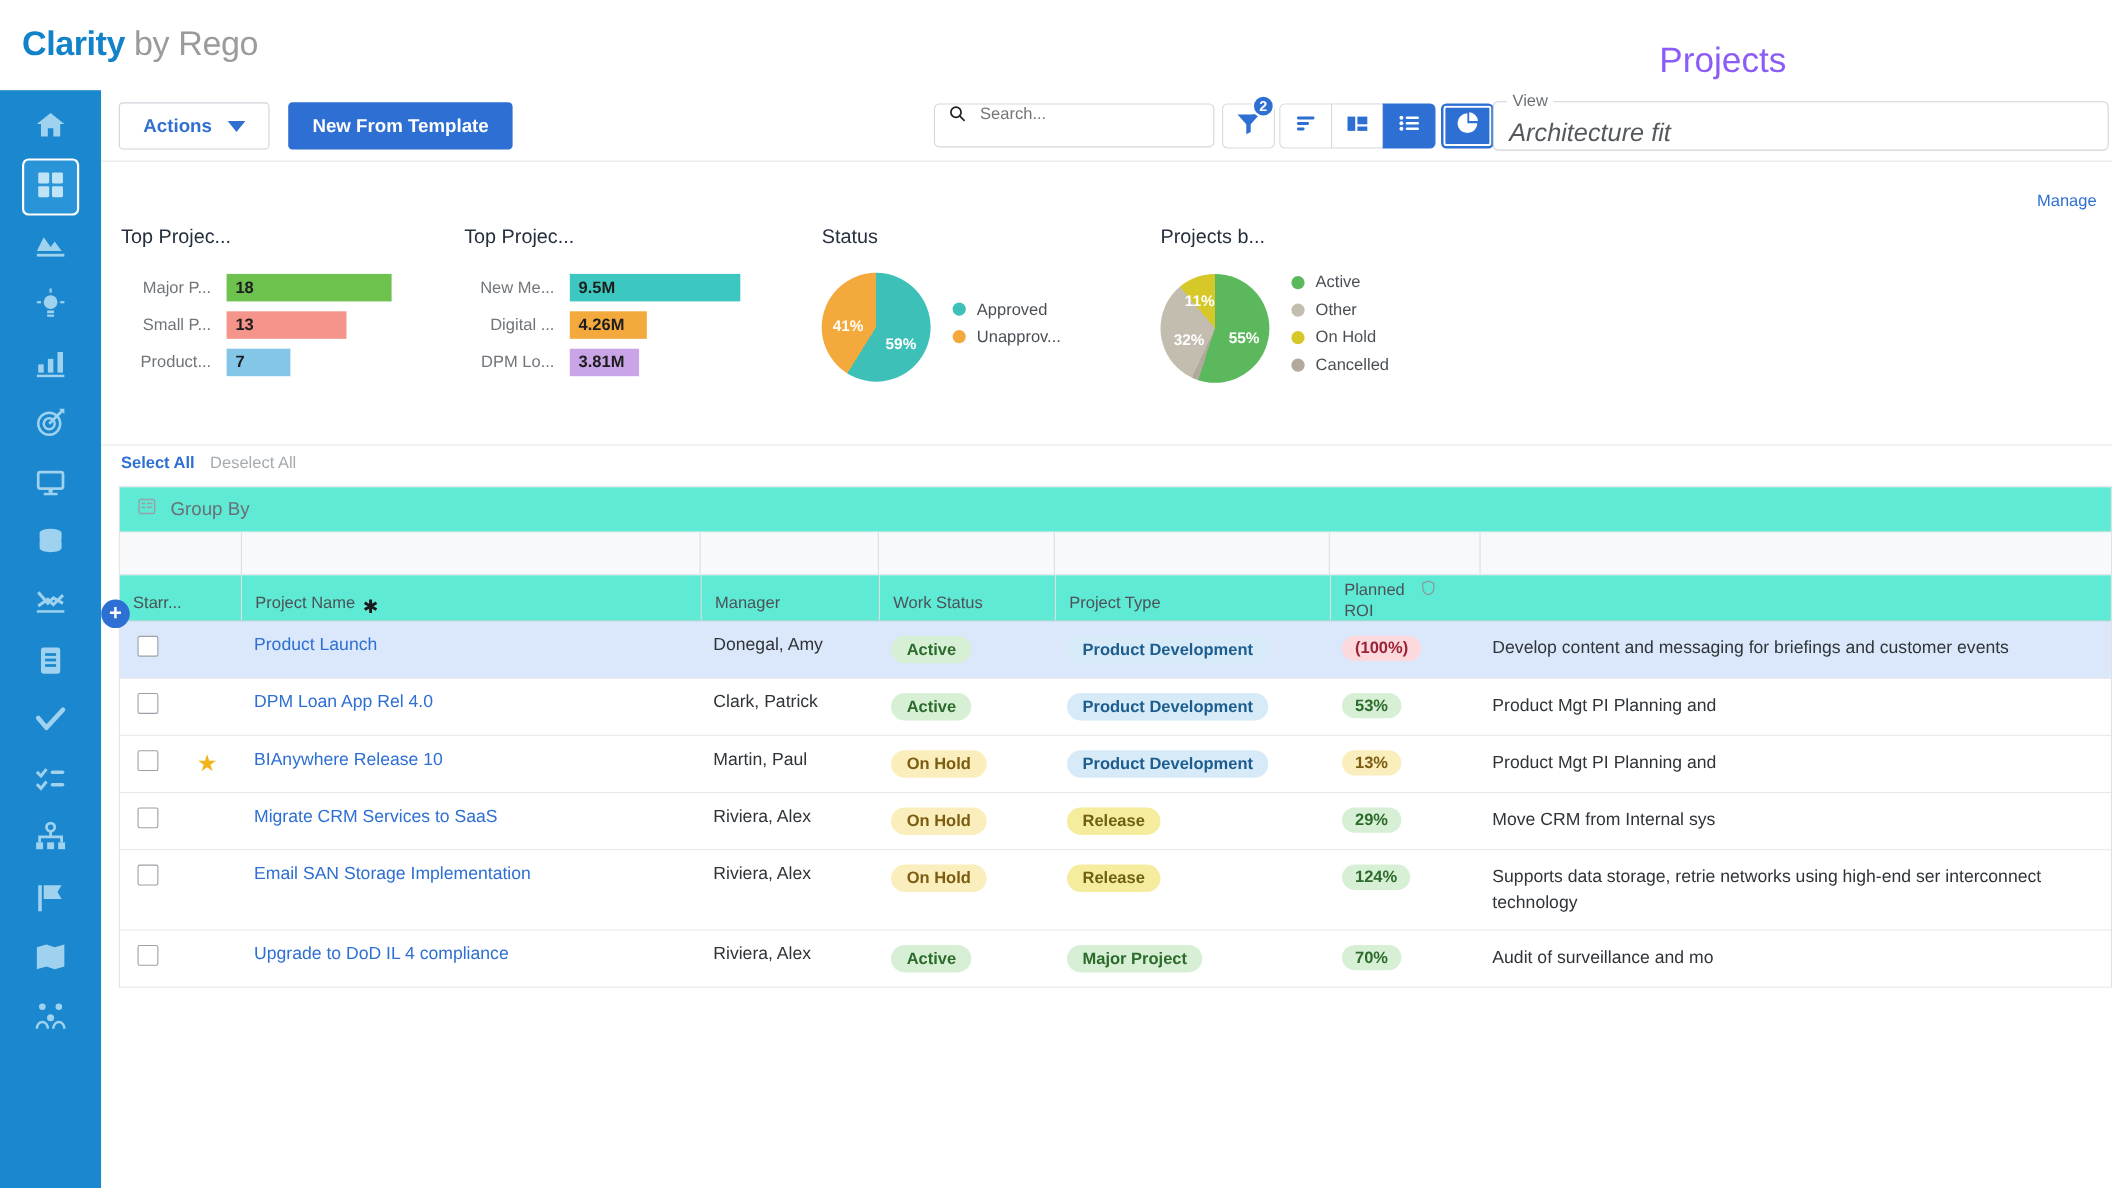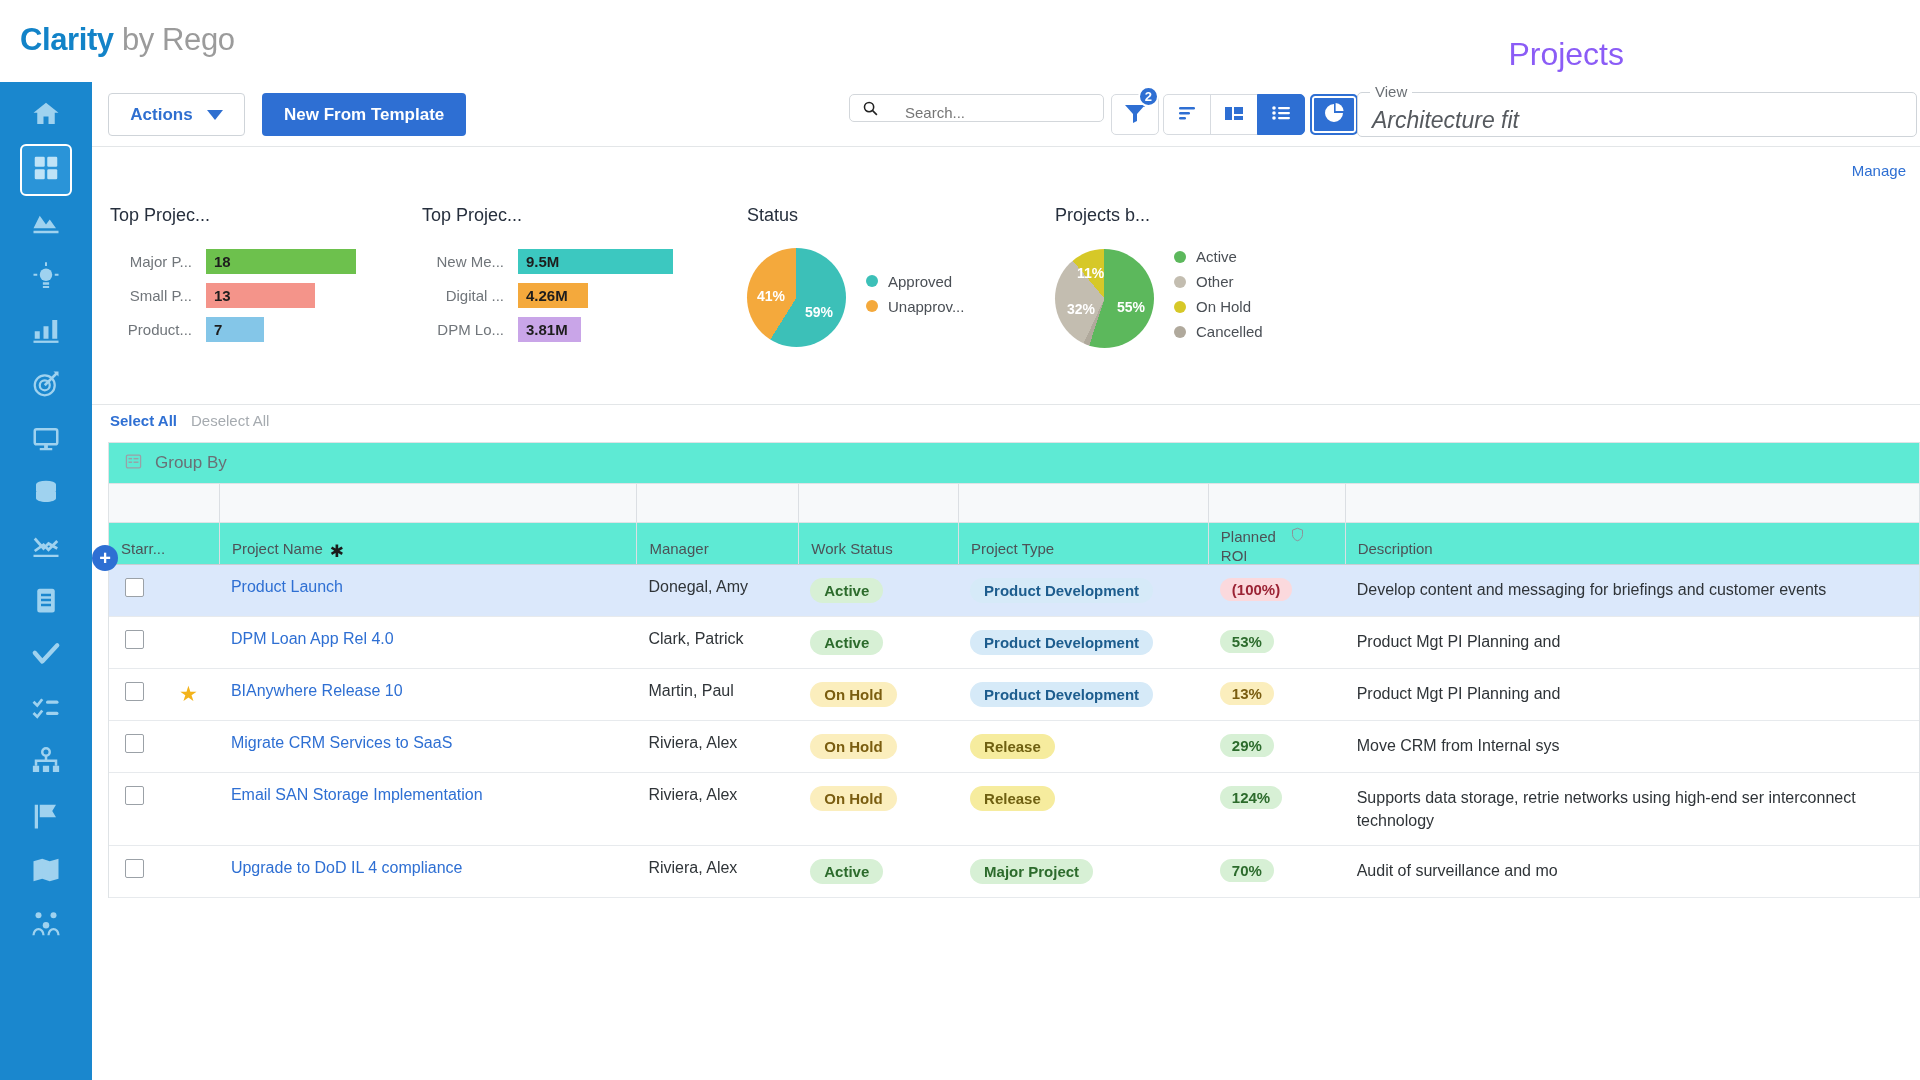--- a/index.html
+++ b/index.html
@@ -69,23 +69,23 @@
            border-right: 8px solid transparent; border-top: 10px solid #2f6fd0; }
   .btn-newtpl {
     position: absolute; left: 170px; top: 11px;
     height: 43px; padding: 0 22px;
     background: #2e6fd3; border: none; border-radius: 4px;
     color: #fff; font-size: 17px; font-weight: bold;
     display: flex; align-items: center; cursor: pointer;
   }
   .searchbox {
     position: absolute; left: 757px; top: 12px;
-    width: 255px; height: 28px;
+    width: 255px; height: 40px;
     border: 1px solid #d3d7db; border-radius: 5px; background: #fff;
-    display: flex; align-items: flex-end; padding-left: 12px; gap: 26px;
+    display: flex; align-items: flex-start; padding-left: 12px; gap: 12px;
   }
   .searchbox svg { width: 17px; height: 17px; fill: none; stroke: #222; stroke-width: 2.2; }
   .searchbox input {
     border: none; outline: none; font-size: 15px; color: #8a8f94;
     font-family: "Liberation Sans", sans-serif; width: 190px; background: transparent;
   }
   .iconbtns { position: absolute; left: 1019px; top: 12px; display: flex; }
   .ibtn {
     width: 48px; height: 41px; border: 1px solid #d7dbe0; background: #fff;
     display: flex; align-items: center; justify-content: center;
@@ -113,21 +113,21 @@
   }
   .viewlabel {
     position: absolute; left: 12px; top: -10px; background: #fff;
     padding: 0 5px; font-size: 15px; color: #6b7075;
   }
   .viewvalue {
     position: absolute; left: 14px; top: 14px;
     font-size: 23px; font-style: italic; color: #55595e;
   }
   .manage-link {
-    position: absolute; right: 14px; top: 80px;
+    position: absolute; right: 14px; top: 92px;
     color: #2e6fd3; font-size: 15px; cursor: pointer;
   }
 
   
   .widgets {
     position: absolute; top: 105px; left: 0; width: 1828px; height: 218px;
     border-bottom: 1px solid #e3e6e8;
   }
   .widget { position: absolute; top: 18px; }
   .widget-title {
@@ -547,23 +547,20 @@
       </div>
       <div class="hcell" style="width:250px;">
         <span>Project Type</span>
       </div>
       <div class="hcell" style="width:137px;align-items:flex-start;padding-top:4px;flex-direction:row;">
         <span style="line-height:19px;width:62px;">Planned ROI</span>
         <span><svg class="shield" viewBox="0 0 24 24">
               <path d="M12 2 4 5v7c0 5 3.5 8.5 8 10 4.5-1.5 8-5 8-10V5z"></path>
             </svg></span>
       </div>
-      <div class="hcell" style="width:575px;">
-        <span>Description</span>
-      </div>
     </div>
 
     <div class="row selected">
       <div class="cell cb" style="width:58px;"><span class="chk"></span></div>
       <div class="cell starcell" style="width:52px;"></div>
       <div class="cell" style="width:418px;"><span class="plink">Product Launch</span></div>
       <div class="cell" style="width:162px;">Donegal, Amy</div>
       <div class="cell" style="width:160px;"><span class="pill" style="background:#d7f0d5;color:#2c6b2c;">Active</span></div>
       <div class="cell" style="width:250px;"><span class="pill" style="background:#d6eaf8;color:#1d5d8e;">Product Development</span></div>
       <div class="cell" style="width:137px;"><span class="roi" style="background:#fbd9dd;color:#9b2335;">(100%)</span></div>

